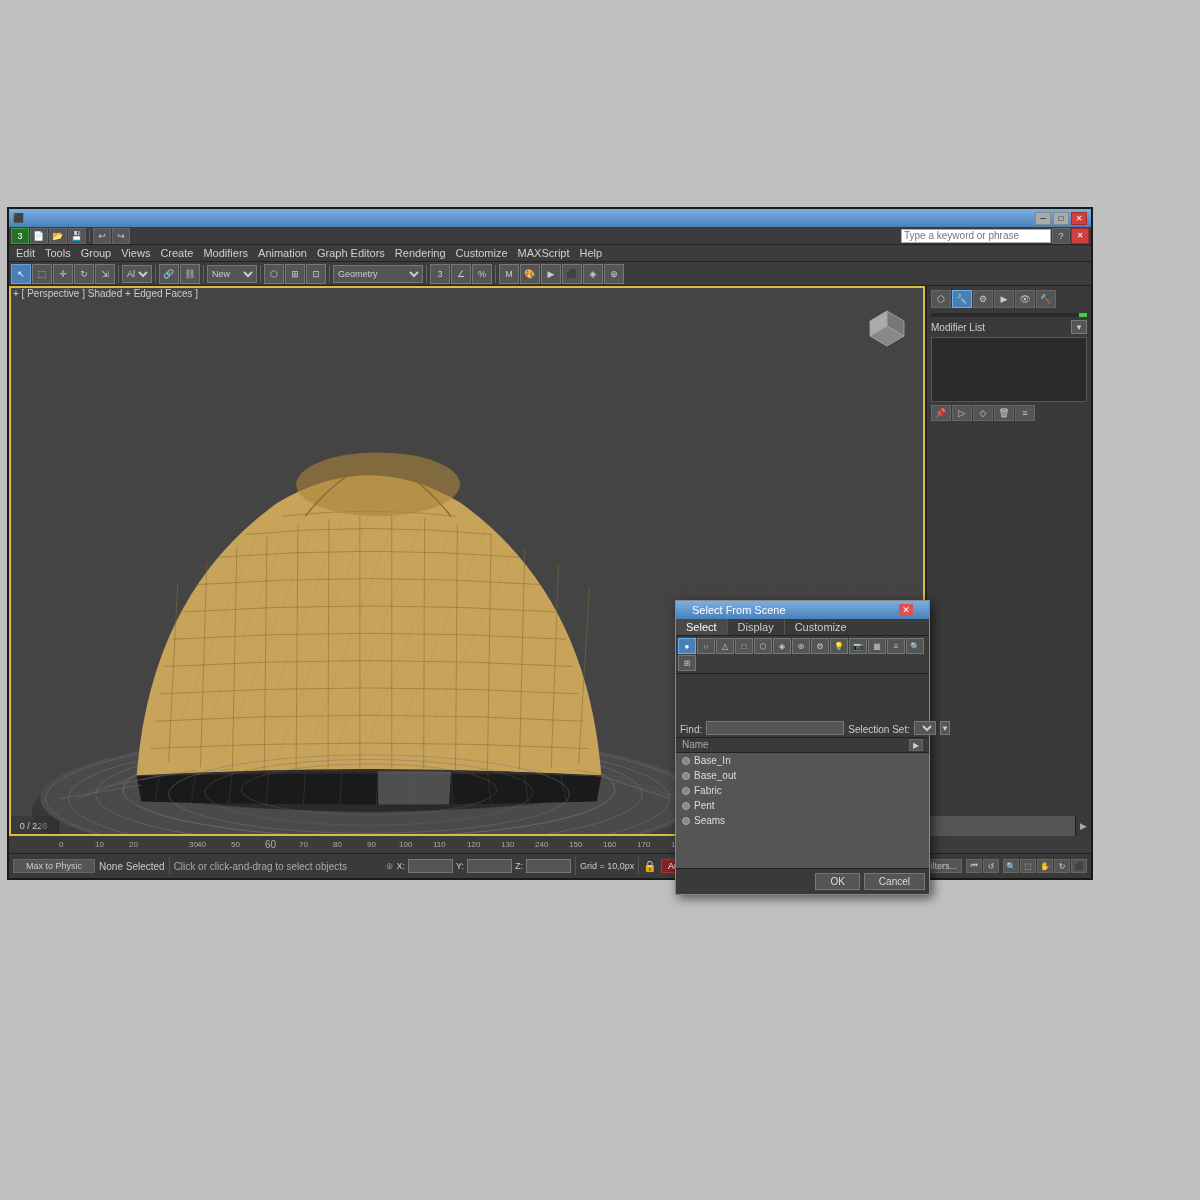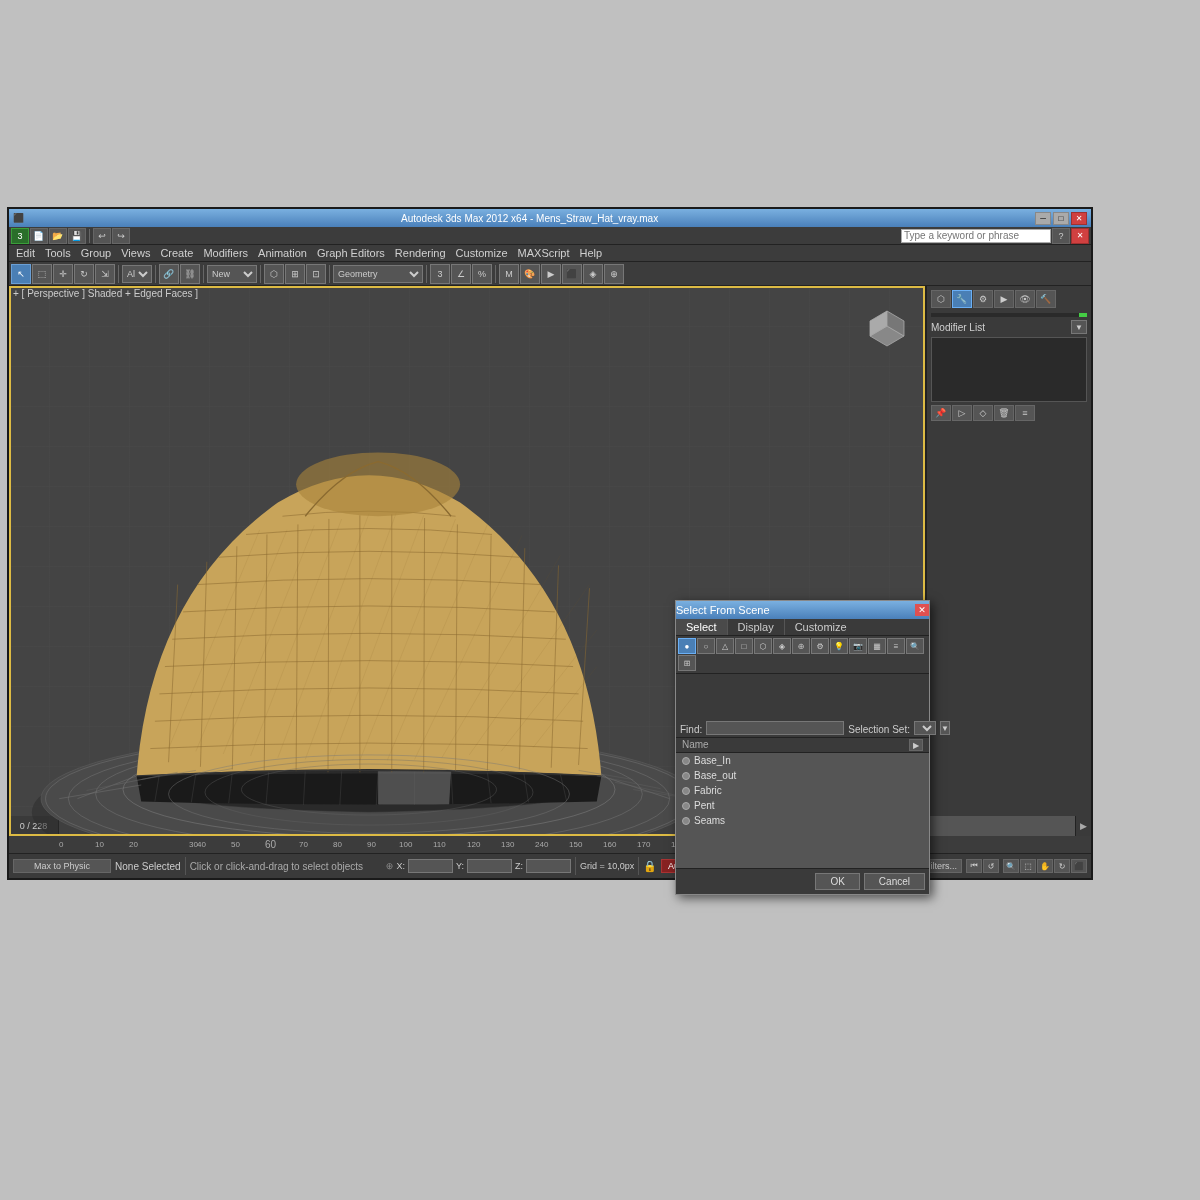--- a/index.html
+++ b/index.html
@@ -52,21 +52,20 @@
       border: 2px solid #1a1a1a;
     }
   </style>
 </head>
 <body>
 
 <div class="app-outer">
 
   <div class="title-bar" style="position:relative; height:18px; background:linear-gradient(to bottom,#7ab0e0,#4a80ba); display:flex; align-items:center; justify-content:space-between; padding:0 4px;">
     <span style="color:white; font-size:9px;">⬛</span>
-    <span style="color:white; font-size:10px; flex:1; text-align:center;">Autodesk 3ds Max 2012 x64 - Mens_Straw_Hat_vray.max</span>
     <div style="display:flex; gap:2px;">
       <button style="width:16px;height:13px;background:#aaa;border:1px solid #888;font-size:8px;cursor:pointer;">─</button>
       <button style="width:16px;height:13px;background:#aaa;border:1px solid #888;font-size:8px;cursor:pointer;">□</button>
       <button style="width:16px;height:13px;background:#d04040;border:1px solid #a03030;font-size:8px;cursor:pointer;color:white;">✕</button>
     </div>
   </div>
 
   <div style="height:18px; background:#3c3c3c; display:flex; align-items:center; padding:0 2px; gap:1px; border-bottom:1px solid #222;">
     <div style="width:18px;height:16px;background:#2a6e2a;border:1px solid #3a9e3a;display:flex;align-items:center;justify-content:center;font-size:9px;color:white;">3</div>
     <button style="width:18px;height:16px;background:#555;border:1px solid #666;font-size:9px;color:#ccc;cursor:pointer;">📄</button>
@@ -329,21 +328,21 @@
       <span style="color:#aaa;font-size:8px;position:absolute;left:662px;">180</span>
       <span style="color:#aaa;font-size:8px;position:absolute;left:696px;">190</span>
       <span style="color:#aaa;font-size:8px;position:absolute;left:730px;">200</span>
       <span style="color:#aaa;font-size:8px;position:absolute;left:764px;">210</span>
       <span style="color:#aaa;font-size:8px;position:absolute;left:798px;">220</span>
     </div>
   </div>
 
   <div style="position:absolute;bottom:0;left:0;right:0;height:25px;background:#3a3a3a;border-top:1px solid #222;display:flex;align-items:center;padding:0 4px;gap:4px;">
 
-    <button style="padding:1px 20px;background:#555;border:1px solid #666;color:#ccc;font-size:9px;cursor:pointer;">Max to Physic</button>
+    <button style="padding:1px 12px;background:#555;border:1px solid #666;color:#ccc;font-size:9px;cursor:pointer;">Max to Physic</button>
 
     <span style="color:#ccc;font-size:10px;">None Selected</span>
 
     <div style="width:1px;height:18px;background:#555;"></div>
 
     <span style="color:#aaa;font-size:10px;">Click or click-and-drag to select objects</span>
 
     <div style="flex:1;"></div>
 
     <div style="display:flex;align-items:center;gap:3px;">
@@ -391,21 +390,21 @@
       <button style="width:16px;height:14px;background:#555;border:1px solid #666;font-size:8px;color:#ccc;cursor:pointer;">✋</button>
       <button style="width:16px;height:14px;background:#555;border:1px solid #666;font-size:8px;color:#ccc;cursor:pointer;">↻</button>
       <button style="width:16px;height:14px;background:#555;border:1px solid #666;font-size:8px;color:#ccc;cursor:pointer;">⬛</button>
     </div>
   </div>
 
 </div>
 
 <div class="dialog" style="position:absolute;top:600px;left:675px;width:255px;height:295px;background:#4a4a4a;border:1px solid #888;box-shadow:3px 3px 10px rgba(0,0,0,0.6);z-index:200;">
 
-  <div style="height:18px;background:linear-gradient(to bottom,#7ab0e0,#4a80ba);display:flex;align-items:center;justify-content:space-between;padding:0 0;">
+  <div style="height:18px;background:linear-gradient(to bottom,#7ab0e0,#4a80ba);display:flex;align-items:center;justify-content:space-between;padding:0 16px;">
     <span style="color:white;font-size:11px;">Select From Scene</span>
     <button style="width:14px;height:12px;background:#e05050;border:none;color:white;font-size:9px;cursor:pointer;">✕</button>
   </div>
 
   <div style="display:flex;background:#3a3a3a;border-bottom:1px solid #222;">
     <span style="padding:2px 10px;color:#fff;font-size:11px;cursor:pointer;background:#4a4a4a;border-right:1px solid #555;">Select</span>
     <span style="padding:2px 10px;color:#ccc;font-size:11px;cursor:pointer;border-right:1px solid #555;">Display</span>
     <span style="padding:2px 10px;color:#ccc;font-size:11px;cursor:pointer;">Customize</span>
   </div>
 

